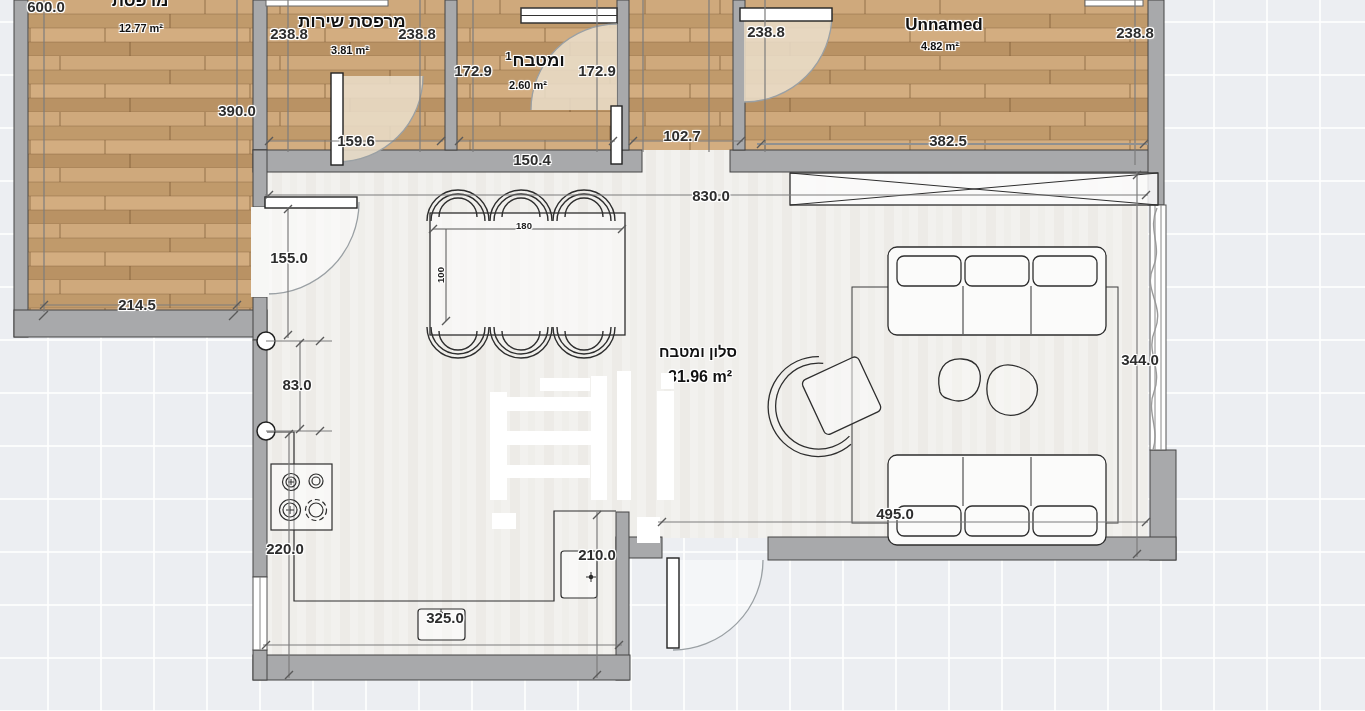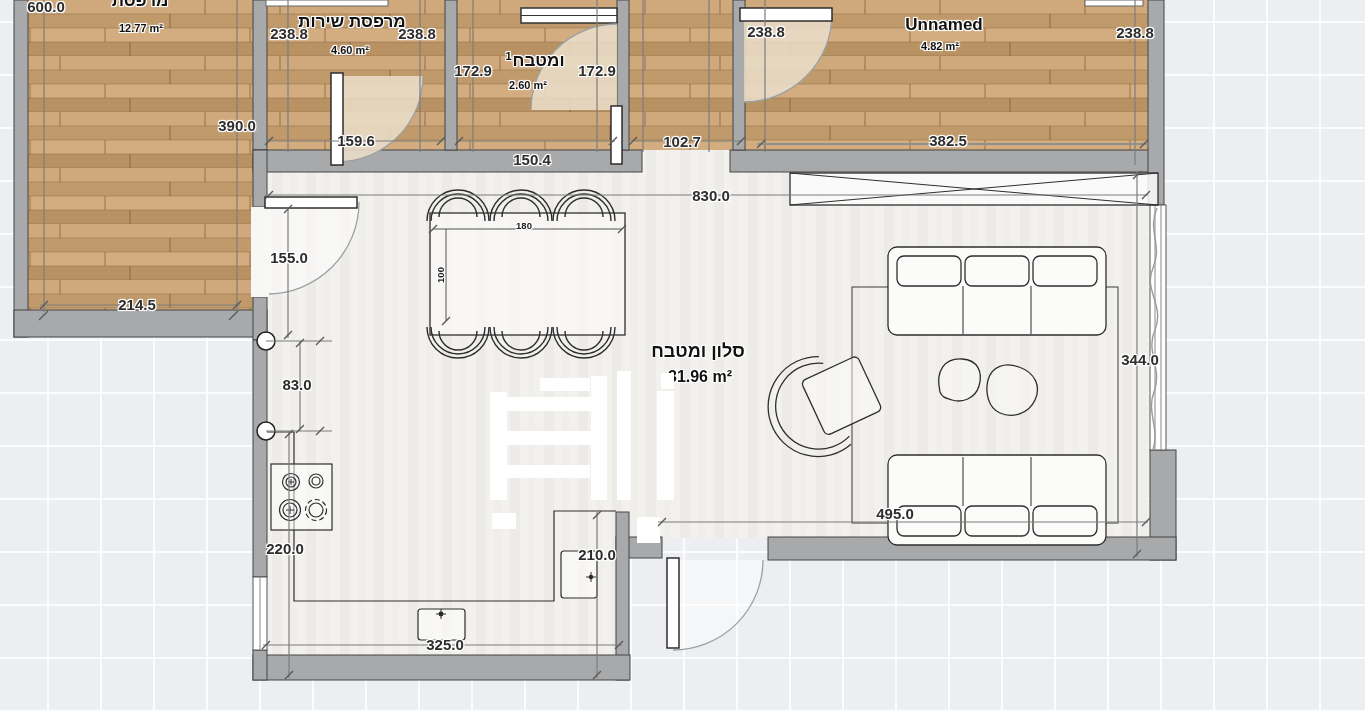--- a/index.html
+++ b/index.html
@@ -14,21 +14,21 @@
     font-family:"Liberation Sans","DejaVu Sans",sans-serif;
   }
   .canvas svg{position:absolute;left:0;top:0;}
   .lbl{
     position:absolute;transform:translate(-50%,-50%);
     font-weight:bold;color:#222;white-space:nowrap;z-index:5;
     text-shadow:0 0 2px #fff,0 0 3px #fff,1px 1px 0 #fff,-1px -1px 0 #fff,1px -1px 0 #fff,-1px 1px 0 #fff;
   }
   .dim{font-size:15px;color:#2d2d2d;}
   .room{font-size:17px;color:#111;}
-  .room-big{font-size:18px;color:#111;}
+  .room-big{font-size:15px;color:#111;}
   .area{font-size:11px;color:#111;}
   .tiny{font-size:9.5px;color:#222;}
   .rot90{transform:translate(-50%,-50%) rotate(-90deg);}
   .supnum{font-size:11px;vertical-align:6px;margin-right:1px;}
   .whiteout{position:absolute;background:#fff;z-index:6;}
 </style>
 </head>
 <body>
 
 <div class="canvas">
@@ -250,46 +250,46 @@
       M285,438 l8,-8 M285,679 l8,-8
       M593,519 l8,-8 M593,679 l8,-8
       M262,649 l8,-8 M615,649 l8,-8
       M429,233 l8,-8 M618,233 l8,-8 M442,325 l8,-8"></path>
   </g>
 </svg>
 
 <div class="lbl room" style="left:140px;top:1px">מרפסת</div>
 <div class="lbl area" style="left:141px;top:28px">12.77 m²</div>
 <div class="lbl room" style="left:352px;top:22px">מרפסת שירות</div>
-<div class="lbl area" style="left:350px;top:50px">4.60 m²</div>
+<div class="lbl area" style="left:350px;top:50px">3.81 m²</div>
 <div class="lbl room" style="left:535px;top:60px"><span class="supnum">1</span><span>ומטבח</span></div>
 <div class="lbl area" style="left:528px;top:85px">2.60 m²</div>
 <div class="lbl room" style="left:944px;top:25px">Unnamed</div>
 <div class="lbl area" style="left:940px;top:46px">4.82 m²</div>
 <div class="lbl room-big" style="left:698px;top:351px">סלון ומטבח</div>
 <div class="lbl area" style="left:700px;top:377px;font-size:16px">31.96 m²</div>
 <div class="whiteout" style="left:661px;top:373px;width:13px;height:16px"></div>
 
 <div class="lbl dim" style="left:46px;top:6px">600.0</div>
-<div class="lbl dim" style="left:237px;top:125px">390.0</div>
+<div class="lbl dim" style="left:237px;top:110px">390.0</div>
 <div class="lbl dim" style="left:137px;top:304px">214.5</div>
 <div class="lbl dim" style="left:289px;top:33px">238.8</div>
 <div class="lbl dim" style="left:417px;top:33px">238.8</div>
 <div class="lbl dim" style="left:356px;top:140px">159.6</div>
 <div class="lbl dim" style="left:473px;top:70px">172.9</div>
 <div class="lbl dim" style="left:597px;top:70px">172.9</div>
 <div class="lbl dim" style="left:532px;top:159px">150.4</div>
-<div class="lbl dim" style="left:682px;top:141px">102.7</div>
+<div class="lbl dim" style="left:682px;top:135px">102.7</div>
 <div class="lbl dim" style="left:766px;top:31px">238.8</div>
 <div class="lbl dim" style="left:1135px;top:32px">238.8</div>
 <div class="lbl dim" style="left:948px;top:140px">382.5</div>
 <div class="lbl dim" style="left:711px;top:195px">830.0</div>
 <div class="lbl dim" style="left:289px;top:257px">155.0</div>
 <div class="lbl dim" style="left:297px;top:384px">83.0</div>
 <div class="lbl dim" style="left:1140px;top:359px">344.0</div>
 <div class="lbl dim" style="left:895px;top:513px">495.0</div>
 <div class="lbl dim" style="left:285px;top:548px">220.0</div>
 <div class="lbl dim" style="left:597px;top:554px">210.0</div>
-<div class="lbl dim" style="left:445px;top:644px">325.0</div>
+<div class="lbl dim" style="left:445px;top:617px">325.0</div>
 <div class="lbl tiny" style="left:524px;top:225px">180</div>
 <div class="lbl tiny rot90" style="left:440px;top:275px">100</div>
 
 </div>
 
 </body></html>

